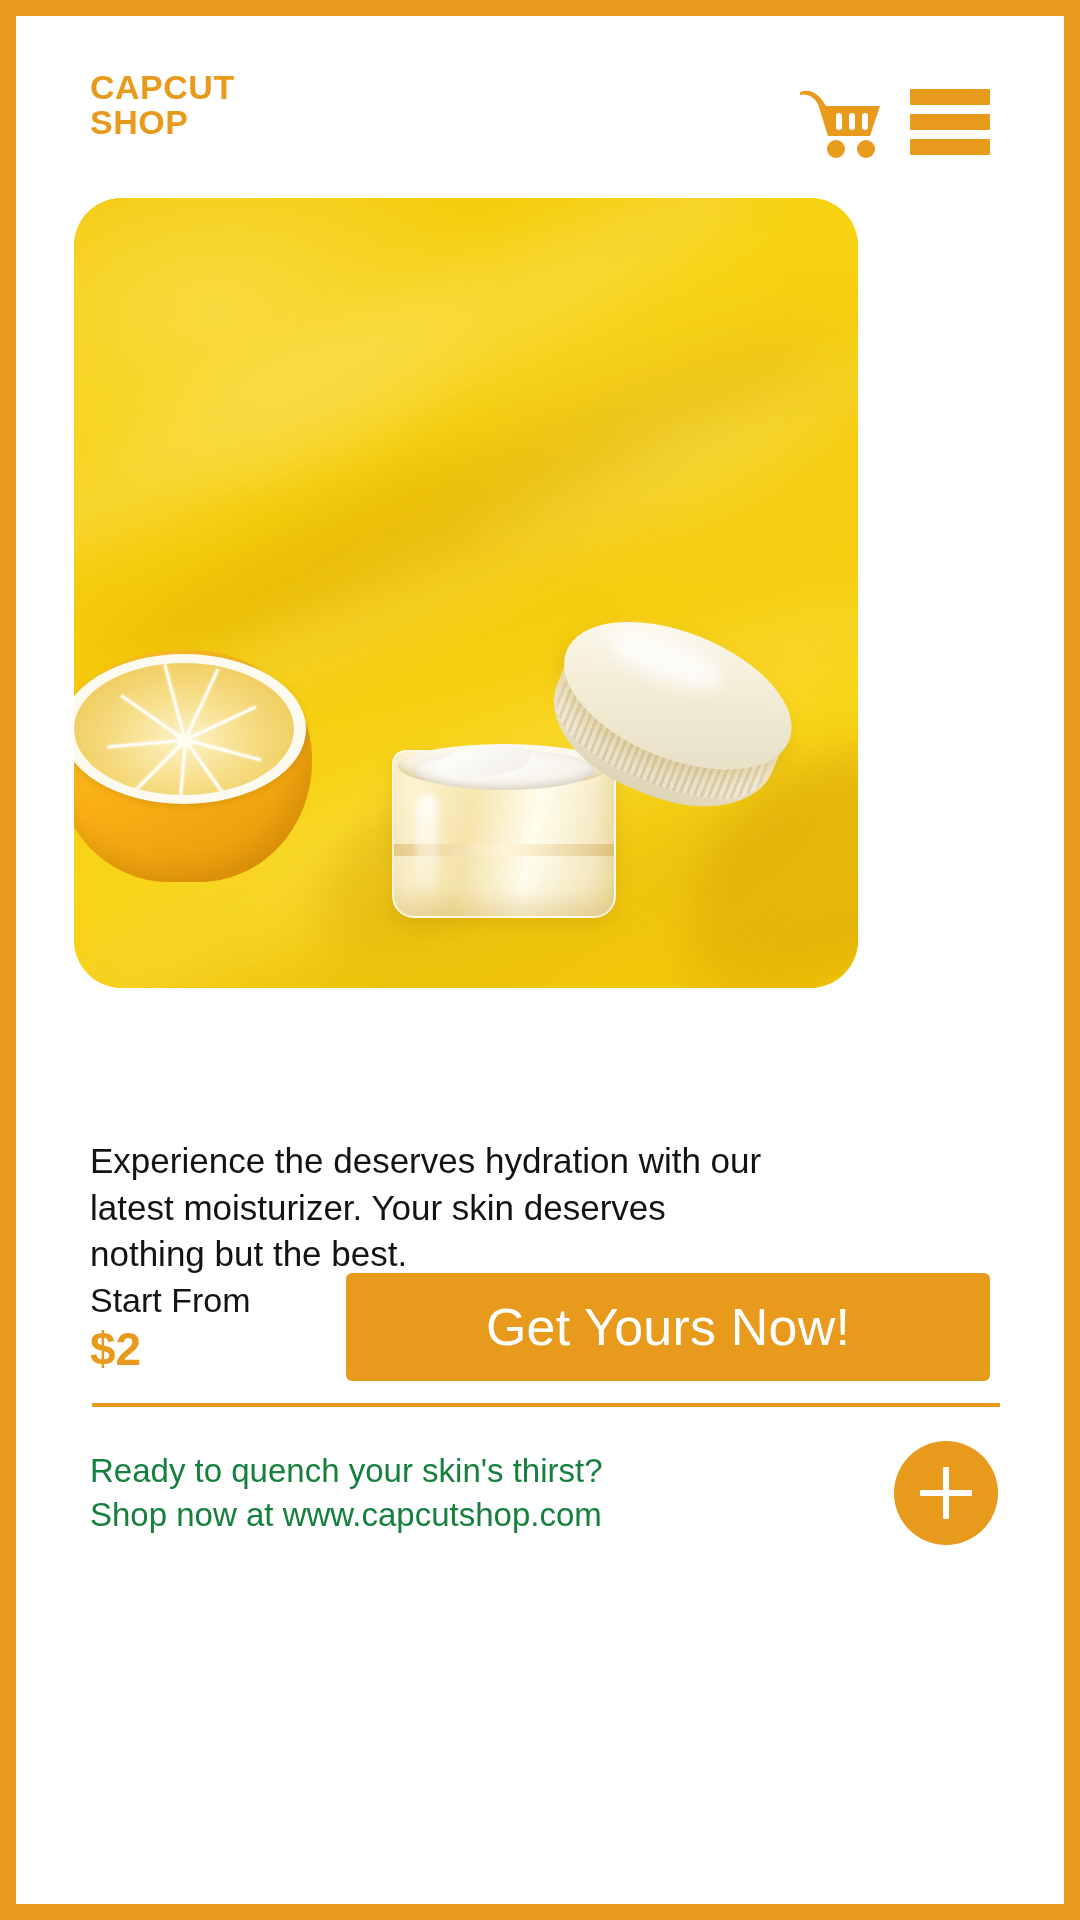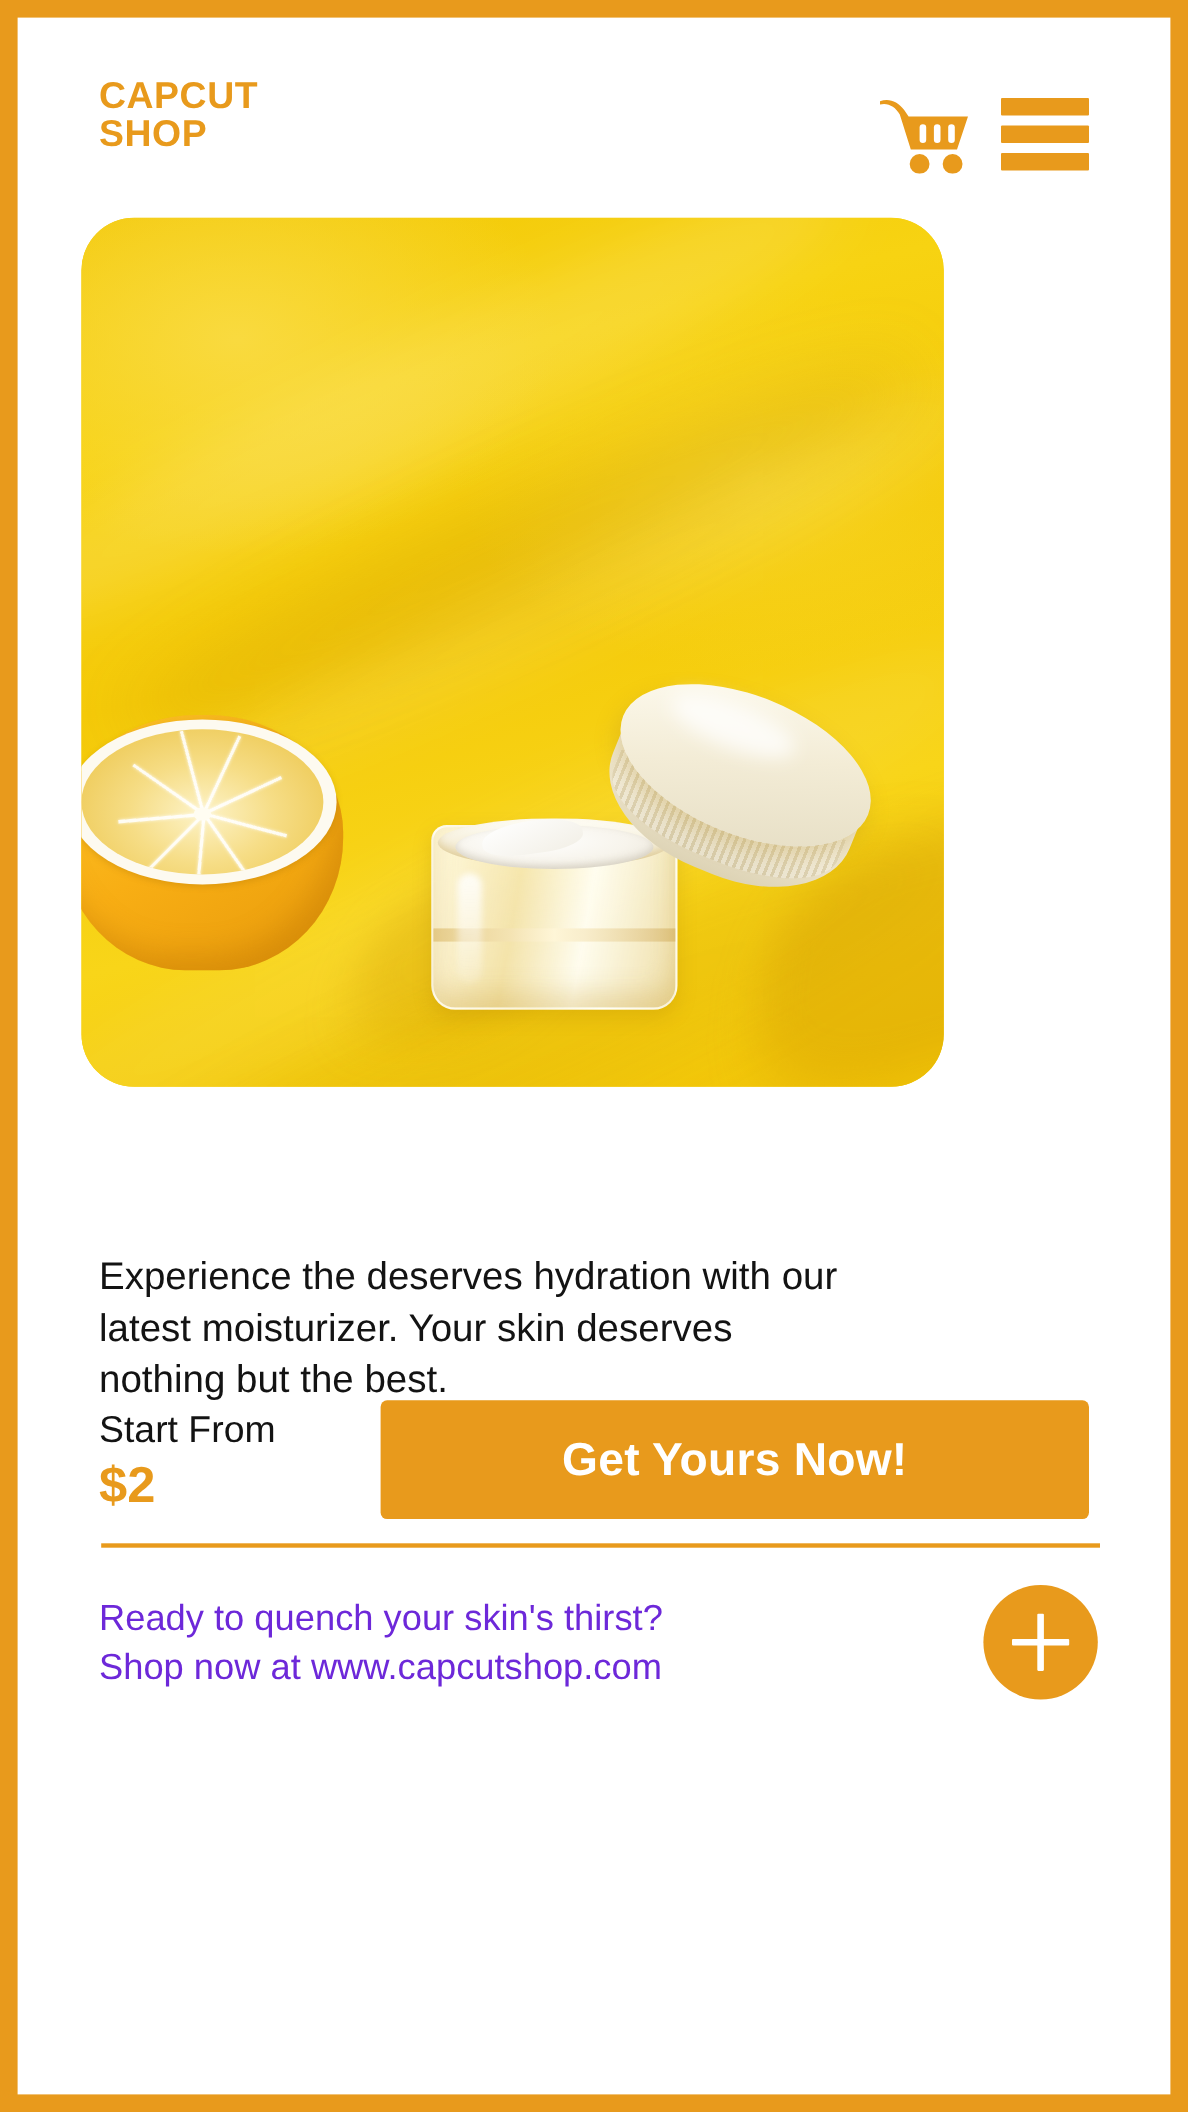--- a/index.html
+++ b/index.html
@@ -317,22 +317,22 @@
   }
 
   .cta-button {
     flex:1;
     height:108px;
     background:#e89a1c;
     border:none;
     border-radius:6px;
     color:#ffffff;
     font-family:"Liberation Sans", sans-serif;
-    font-size:42px;
-    font-weight:bold;
+    font-size:52px;
+    font-weight:normal;
     letter-spacing:0.2px;
     cursor:pointer;
     display:flex;
     align-items:center;
     justify-content:center;
   }
 
   
   .divider {
     position:absolute;
@@ -351,21 +351,21 @@
     right:66px;
     height:130px;
     display:flex;
     align-items:center;
     justify-content:space-between;
   }
 
   .footer-text {
     font-size:33px;
     line-height:1.32;
-    color:#6d28d9;
+    color:#15803d;
     white-space:pre-line;
   }
 
   .plus-button {
     width:104px;
     height:104px;
     border-radius:50%;
     background:#e89a1c;
     border:none;
     position:relative;

